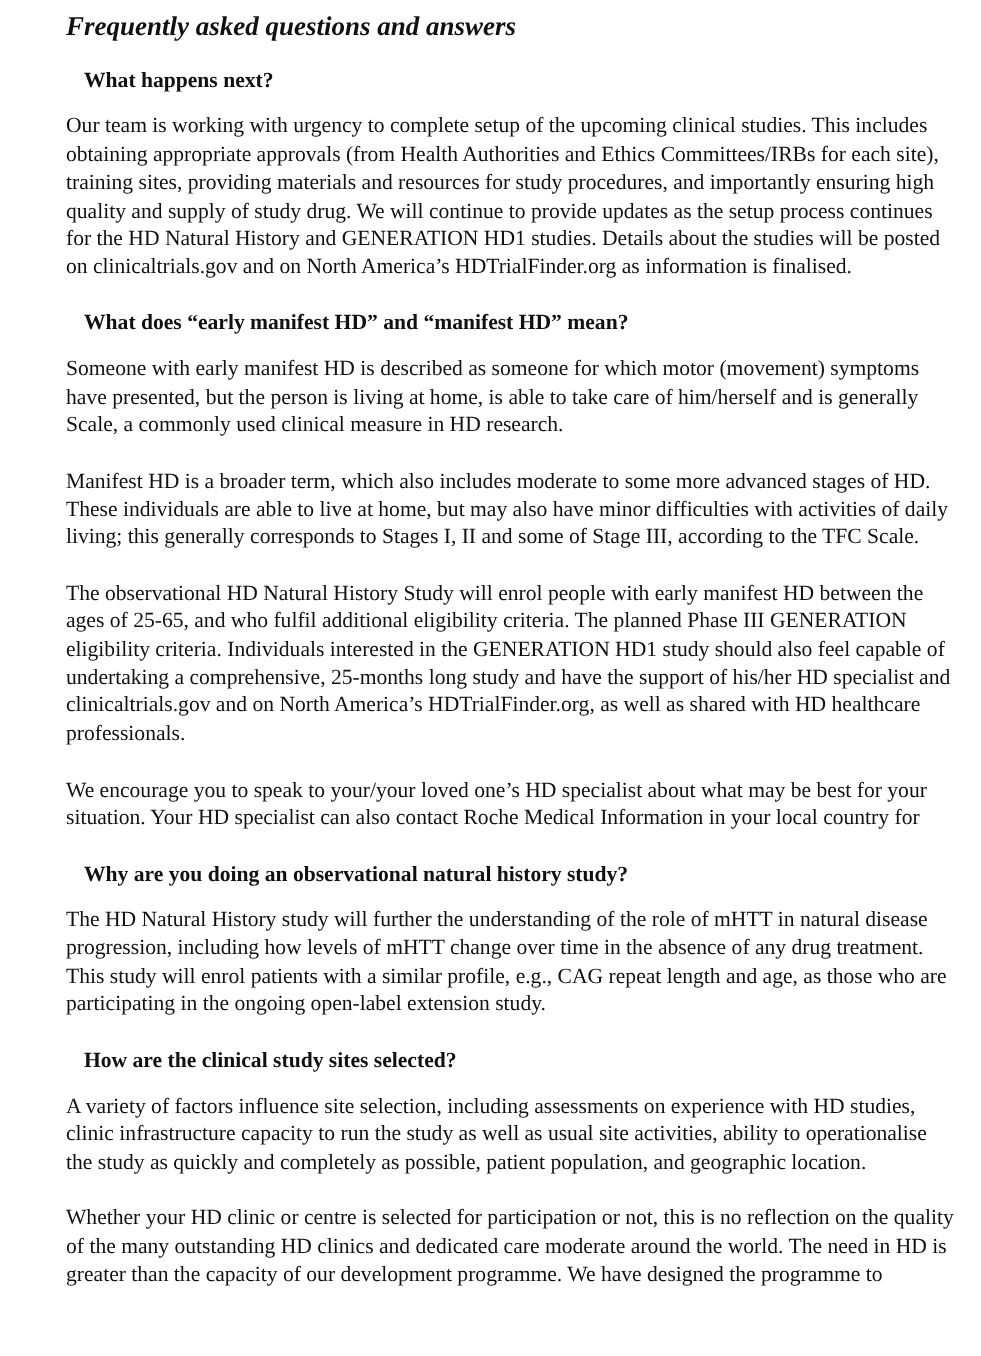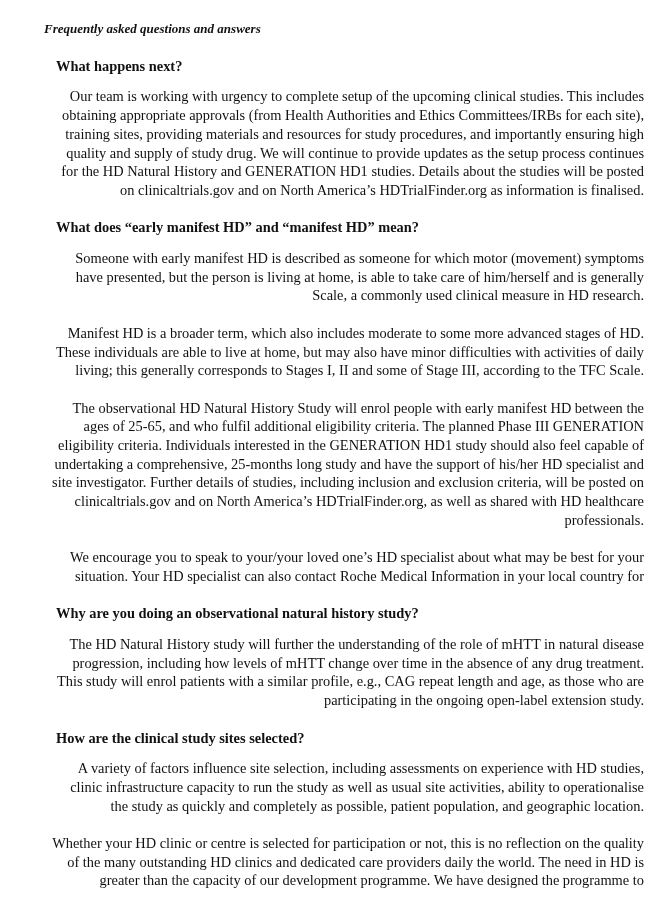--- a/index.html
+++ b/index.html
@@ -10,28 +10,28 @@
     box-sizing: border-box;
     padding: 8px 10px 0 44px;
     font-family: "Liberation Serif", "DejaVu Serif", serif;
     font-size: 14.4px;
     line-height: 18.7px;
     color: #111111;
   }
   .doc-title {
     font-style: italic;
     font-weight: bold;
-    font-size: 13px;
-    margin: 12px 0 18px 0;
+    font-size: 18px;
+    margin: 0 0 18px 0;
   }
   .section { margin: 0 0 18.7px 0; }
   .q { font-weight: bold; margin: 12px; }
   .p { margin: 0; }
   .p + .p { margin-top: 18.7px; }
-  .line { display: block; white-space: nowrap; text-align: right; }
+  .line { display: block; white-space: nowrap; }
 </style>
 </head>
 <body>
 
 <div class="page">
   <div class="doc-title">Frequently asked questions and answers</div>
   <div id="sections">
       <div class="section">
         <div class="q">What happens next?</div>
         <div class="p">
@@ -55,21 +55,20 @@
           <span class="line">These individuals are able to live at home, but may also have minor difficulties with activities of daily</span>
           <span class="line">living; this generally corresponds to Stages I, II and some of Stage III, according to the TFC Scale.</span>
         </div>
       </div>
       <div class="section">
         <div class="p">
           <span class="line">The observational HD Natural History Study will enrol people with early manifest HD between the</span>
           <span class="line">ages of 25-65, and who fulfil additional eligibility criteria. The planned Phase III GENERATION</span>
           <span class="line">eligibility criteria. Individuals interested in the GENERATION HD1 study should also feel capable of</span>
           <span class="line">undertaking a comprehensive, 25-months long study and have the support of his/her HD specialist and</span>
-          <span class="line">site investigator. Further details of studies, including inclusion and exclusion criteria, will be posted on</span>
           <span class="line">clinicaltrials.gov and on North America’s HDTrialFinder.org, as well as shared with HD healthcare</span>
           <span class="line">professionals.</span>
         </div>
         <div class="p">
           <span class="line">We encourage you to speak to your/your loved one’s HD specialist about what may be best for your</span>
           <span class="line">situation. Your HD specialist can also contact Roche Medical Information in your local country for</span>
         </div>
       </div>
       <div class="section">
         <div class="q">Why are you doing an observational natural history study?</div>
@@ -82,18 +81,18 @@
       </div>
       <div class="section">
         <div class="q">How are the clinical study sites selected?</div>
         <div class="p">
           <span class="line">A variety of factors influence site selection, including assessments on experience with HD studies,</span>
           <span class="line">clinic infrastructure capacity to run the study as well as usual site activities, ability to operationalise</span>
           <span class="line">the study as quickly and completely as possible, patient population, and geographic location.</span>
         </div>
         <div class="p">
           <span class="line">Whether your HD clinic or centre is selected for participation or not, this is no reflection on the quality</span>
-          <span class="line">of the many outstanding HD clinics and dedicated care providers daily the world. The need in HD is</span>
+          <span class="line">of the many outstanding HD clinics and dedicated care moderate around the world. The need in HD is</span>
           <span class="line">greater than the capacity of our development programme. We have designed the programme to</span>
         </div>
       </div>
     </div>
 </div>
 
 </body></html>

